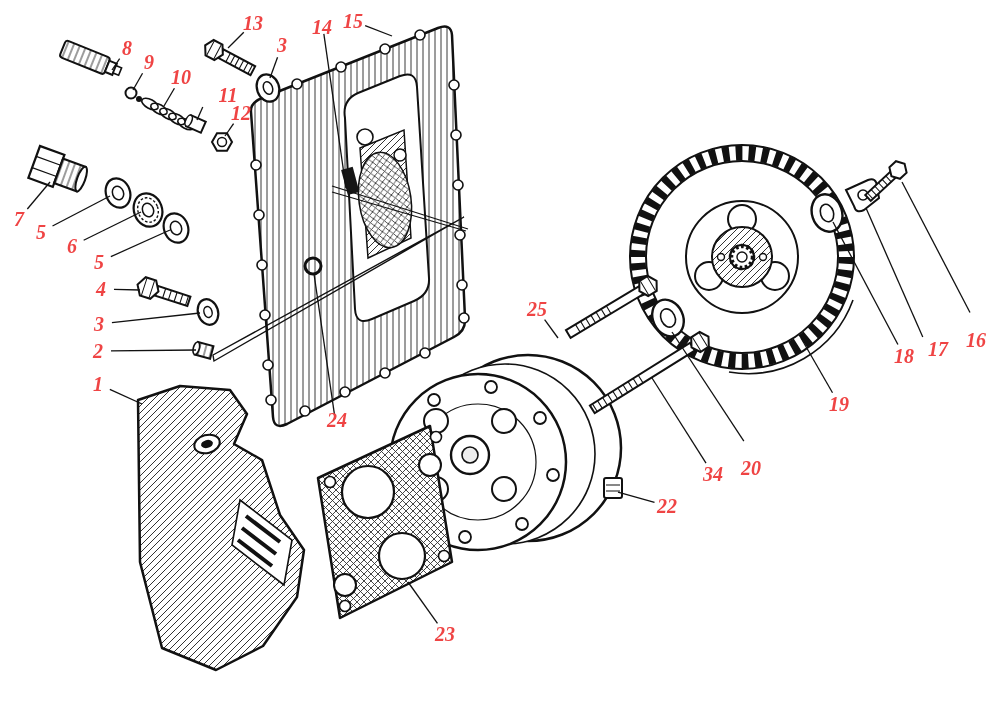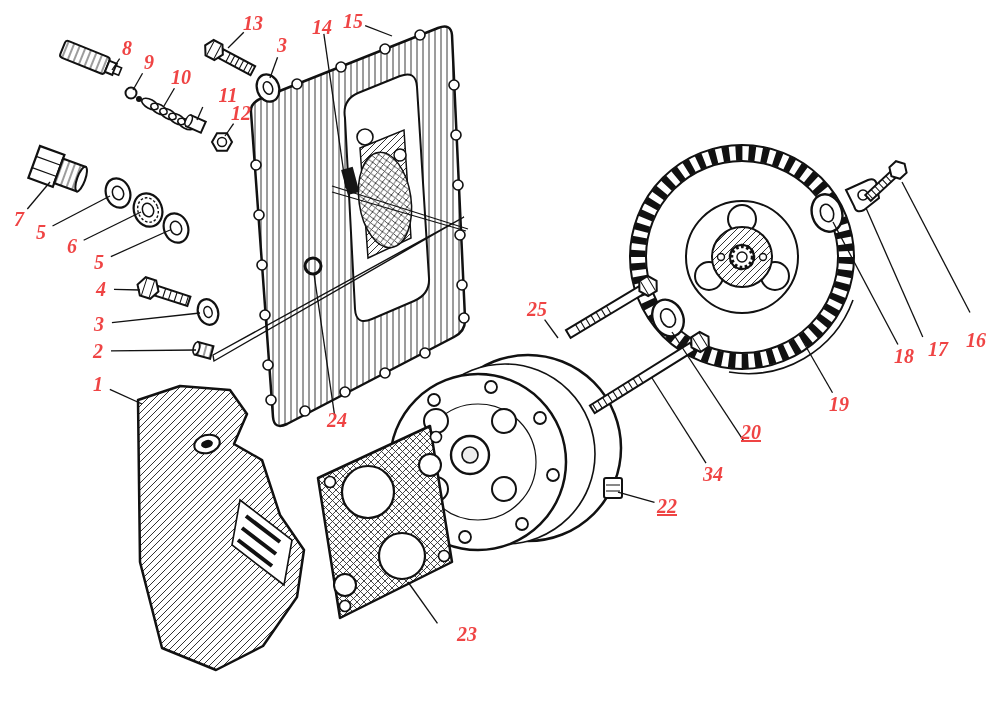--- a/index.html
+++ b/index.html
@@ -299,19 +299,19 @@
       <div class="callout" style="left: 101px; top: 289px;">4</div>
       <div class="callout" style="left: 99px; top: 324px;">3</div>
       <div class="callout" style="left: 98px; top: 351px;">2</div>
       <div class="callout" style="left: 98px; top: 384px;">1</div>
       <div class="callout" style="left: 337px; top: 420px; font-style: italic;">24</div>
       <div class="callout" style="left: 537px; top: 309px; text-align: right;">25</div>
       <div class="callout" style="left: 976px; top: 324px; margin-top: 16px;">16</div>
       <div class="callout" style="left: 928px; top: 349px; margin-left: 10px;">17</div>
       <div class="callout" style="left: 904px; top: 356px;">18</div>
       <div class="callout" style="left: 839px; top: 404px;">19</div>
-      <div class="callout" style="left: 751px; top: 432px; text-decoration: underline;">20</div>
+      <div class="callout" style="left: 751px; top: 468px;">20</div>
       <div class="callout" style="left: 713px; top: 474px;">34</div>
-      <div class="callout" style="left: 667px; top: 506px; text-decoration: underline;">22</div>
-      <div class="callout" style="left: 445px; top: 634px; margin-left: 22px;">23</div>
+      <div class="callout" style="left: 667px; top: 506px;">22</div>
+      <div class="callout" style="left: 445px; top: 634px;">23</div>
     </div>
 
 </div>
 
 </body></html>

